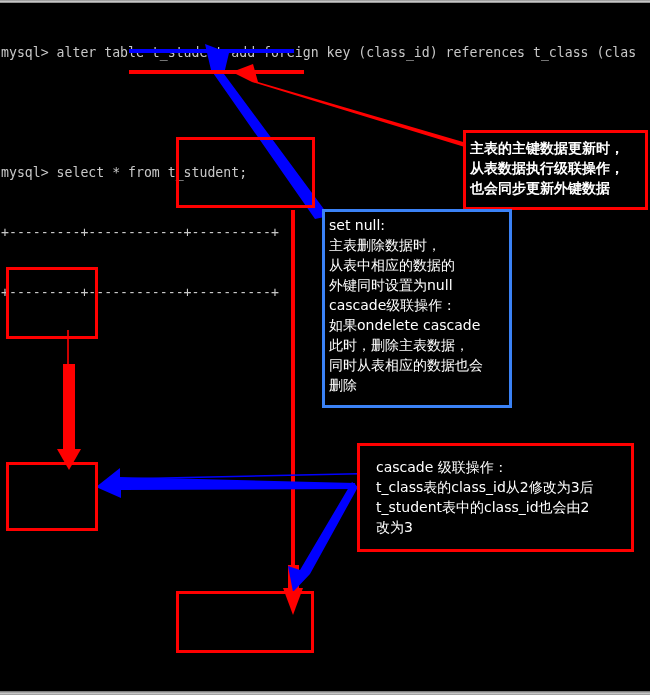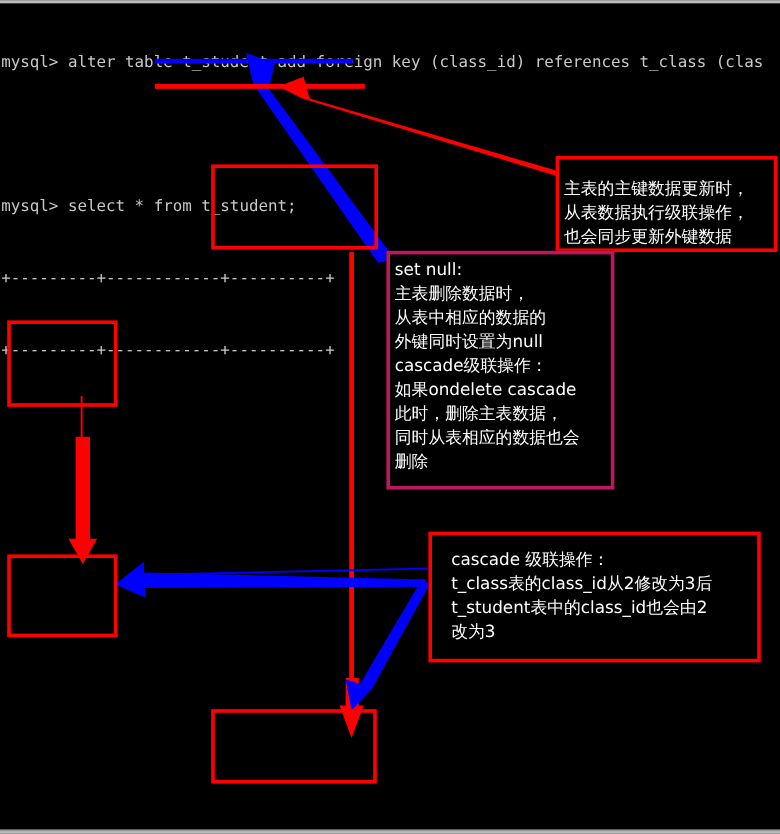--- a/index.html
+++ b/index.html
@@ -38,21 +38,21 @@
   }
   #term .ln { height: 20px; padding-left: 1px; }
 
   
   .anno-box {
     position: absolute;
     box-sizing: border-box;
     background: #000;
   }
   .anno-red   { border: 3px solid #ff0000; }
-  .anno-blue  { border: 3px solid #be185d; }
+  .anno-blue  { border: 3px solid #3b82f6; }
   
   .hl { background: transparent; }
 
   .anno-text {
     position: absolute;
     box-sizing: border-box;
     color: #ffffff;
     font-family: "DejaVu Sans", sans-serif;
     font-size: 14.5px;
     line-height: 21px;
@@ -168,21 +168,21 @@
 
   <div class="anno-box anno-red hl" style="left:176px; top:137px; width:139px; height:71px;"></div>
 
   <div class="anno-box anno-red hl" style="left:6px; top:267px; width:92px; height:72px;"></div>
 
   <div class="anno-box anno-red hl" style="left:6px; top:462px; width:92px; height:69px;"></div>
 
   <div class="anno-box anno-red hl" style="left:176px; top:591px; width:138px; height:62px;"></div>
 
   <div class="anno-box anno-red" style="left:463px; top:130px; width:185px; height:80px;">
-    <div class="anno-text small" style="left:4px; top:15px; width:176px; height:68px; background:transparent;">主表的主键数据更新时，
+    <div class="anno-text small" style="left:4px; top:5px; width:176px; height:68px; background:transparent;font-weight:bold;">主表的主键数据更新时，
 从表数据执行级联操作，
 也会同步更新外键数据</div>
   </div>
 
   <div class="anno-box anno-blue" style="left:322px; top:209px; width:190px; height:199px;">
     <div class="anno-text small" style="left:4px; top:3px; width:182px; height:190px; background:transparent;">set null:
 主表删除数据时，
 从表中相应的数据的
 外键同时设置为null
 cascade级联操作：

